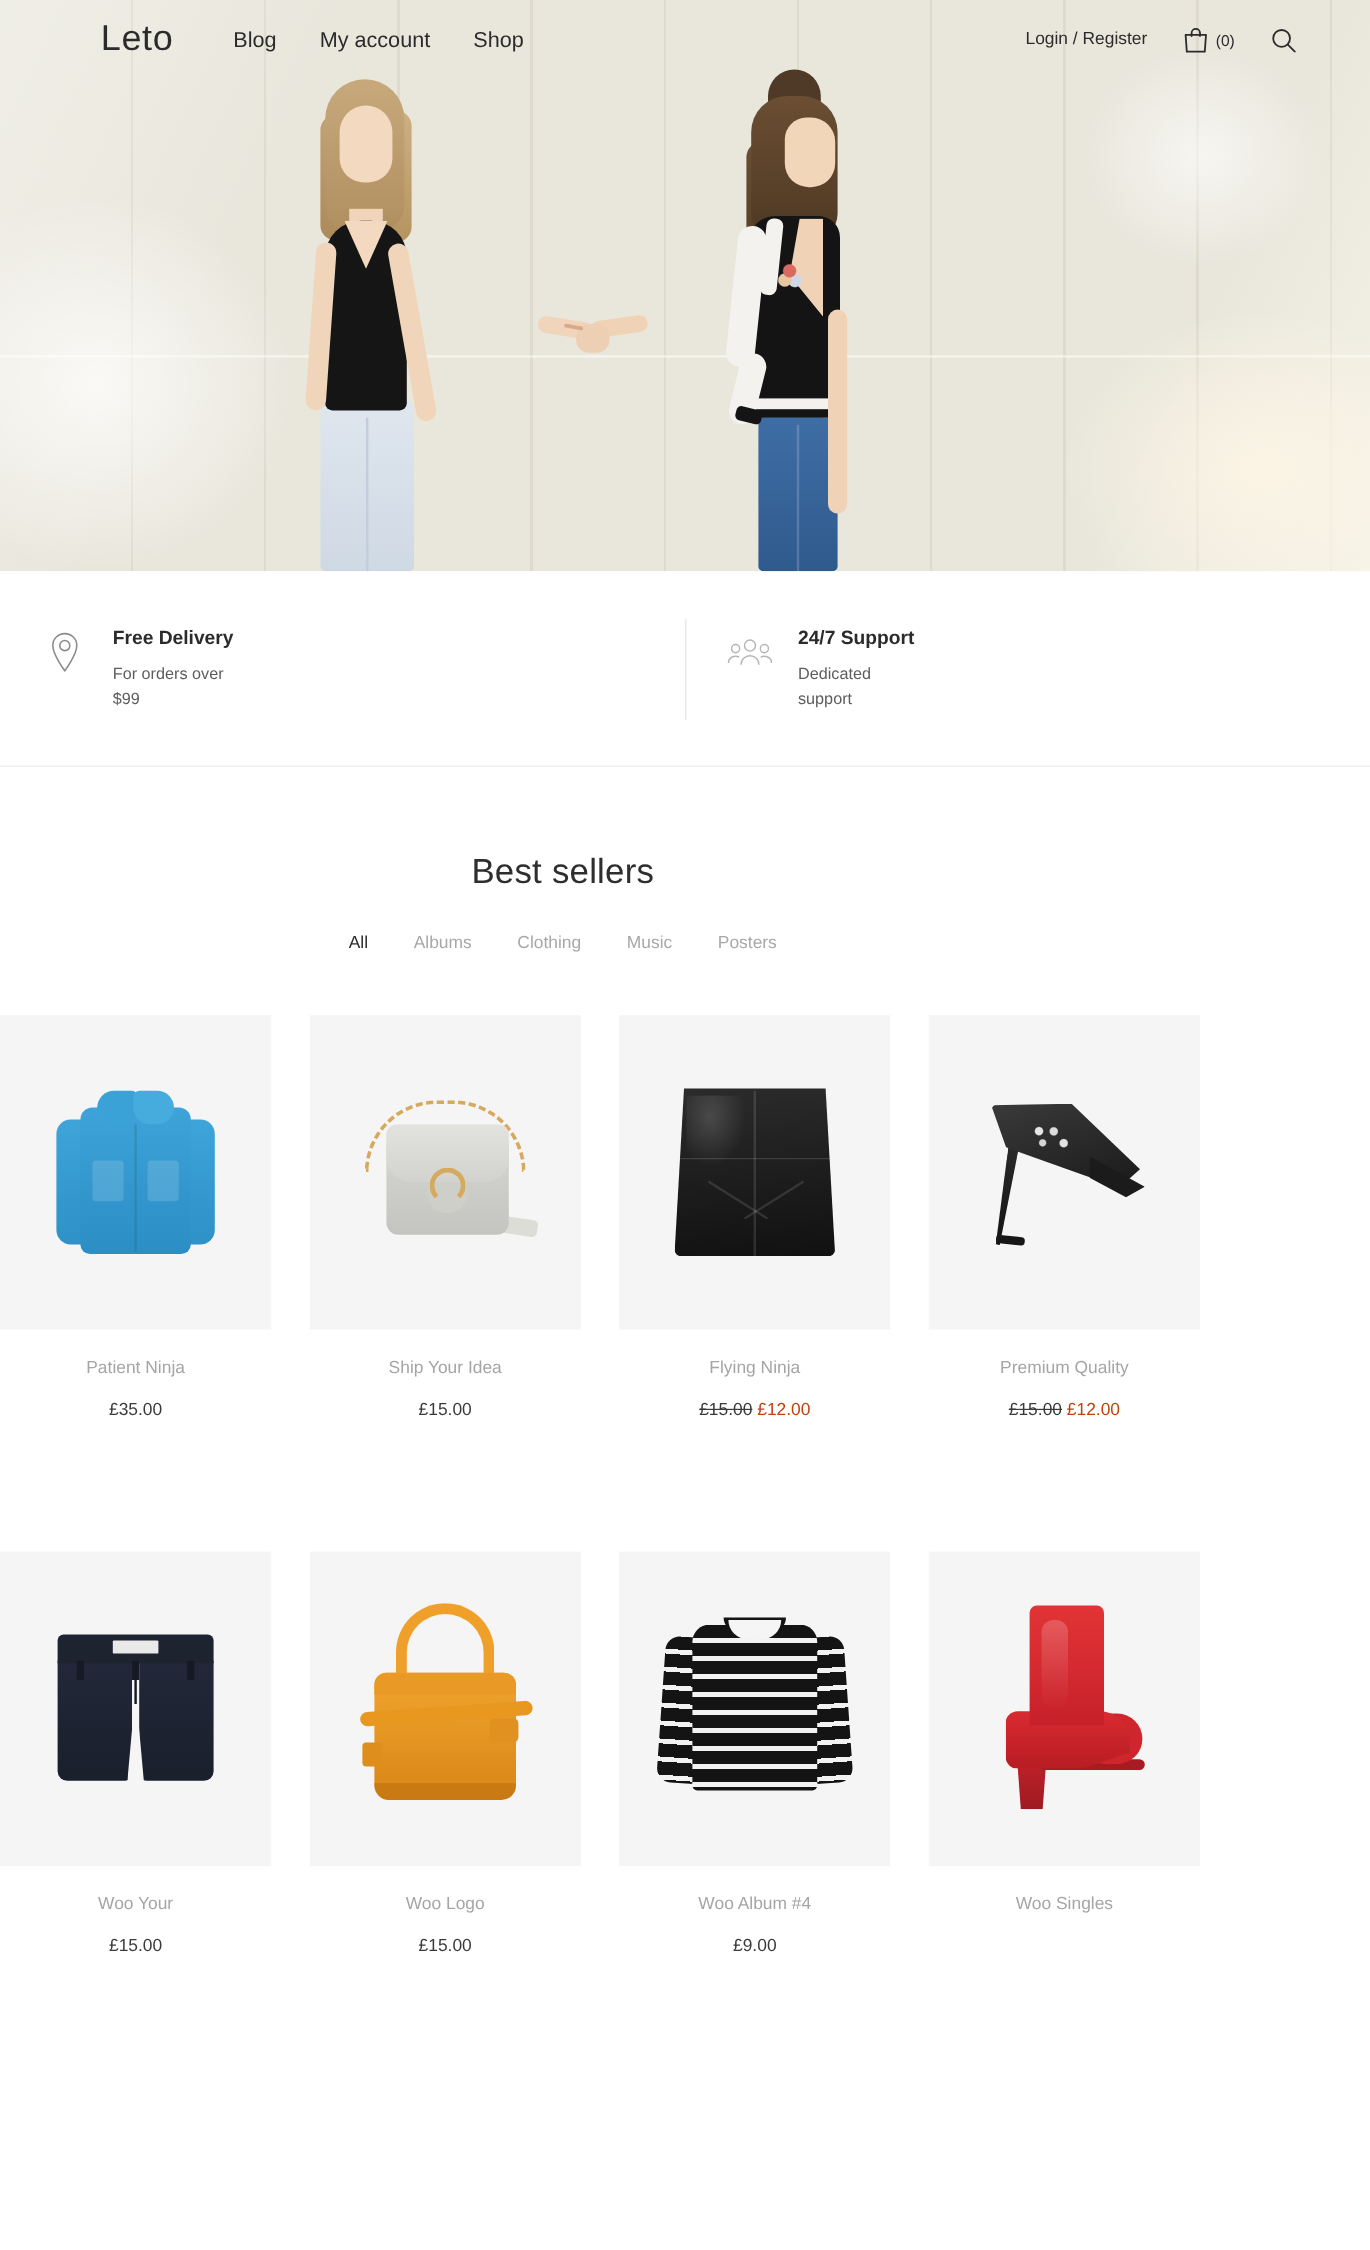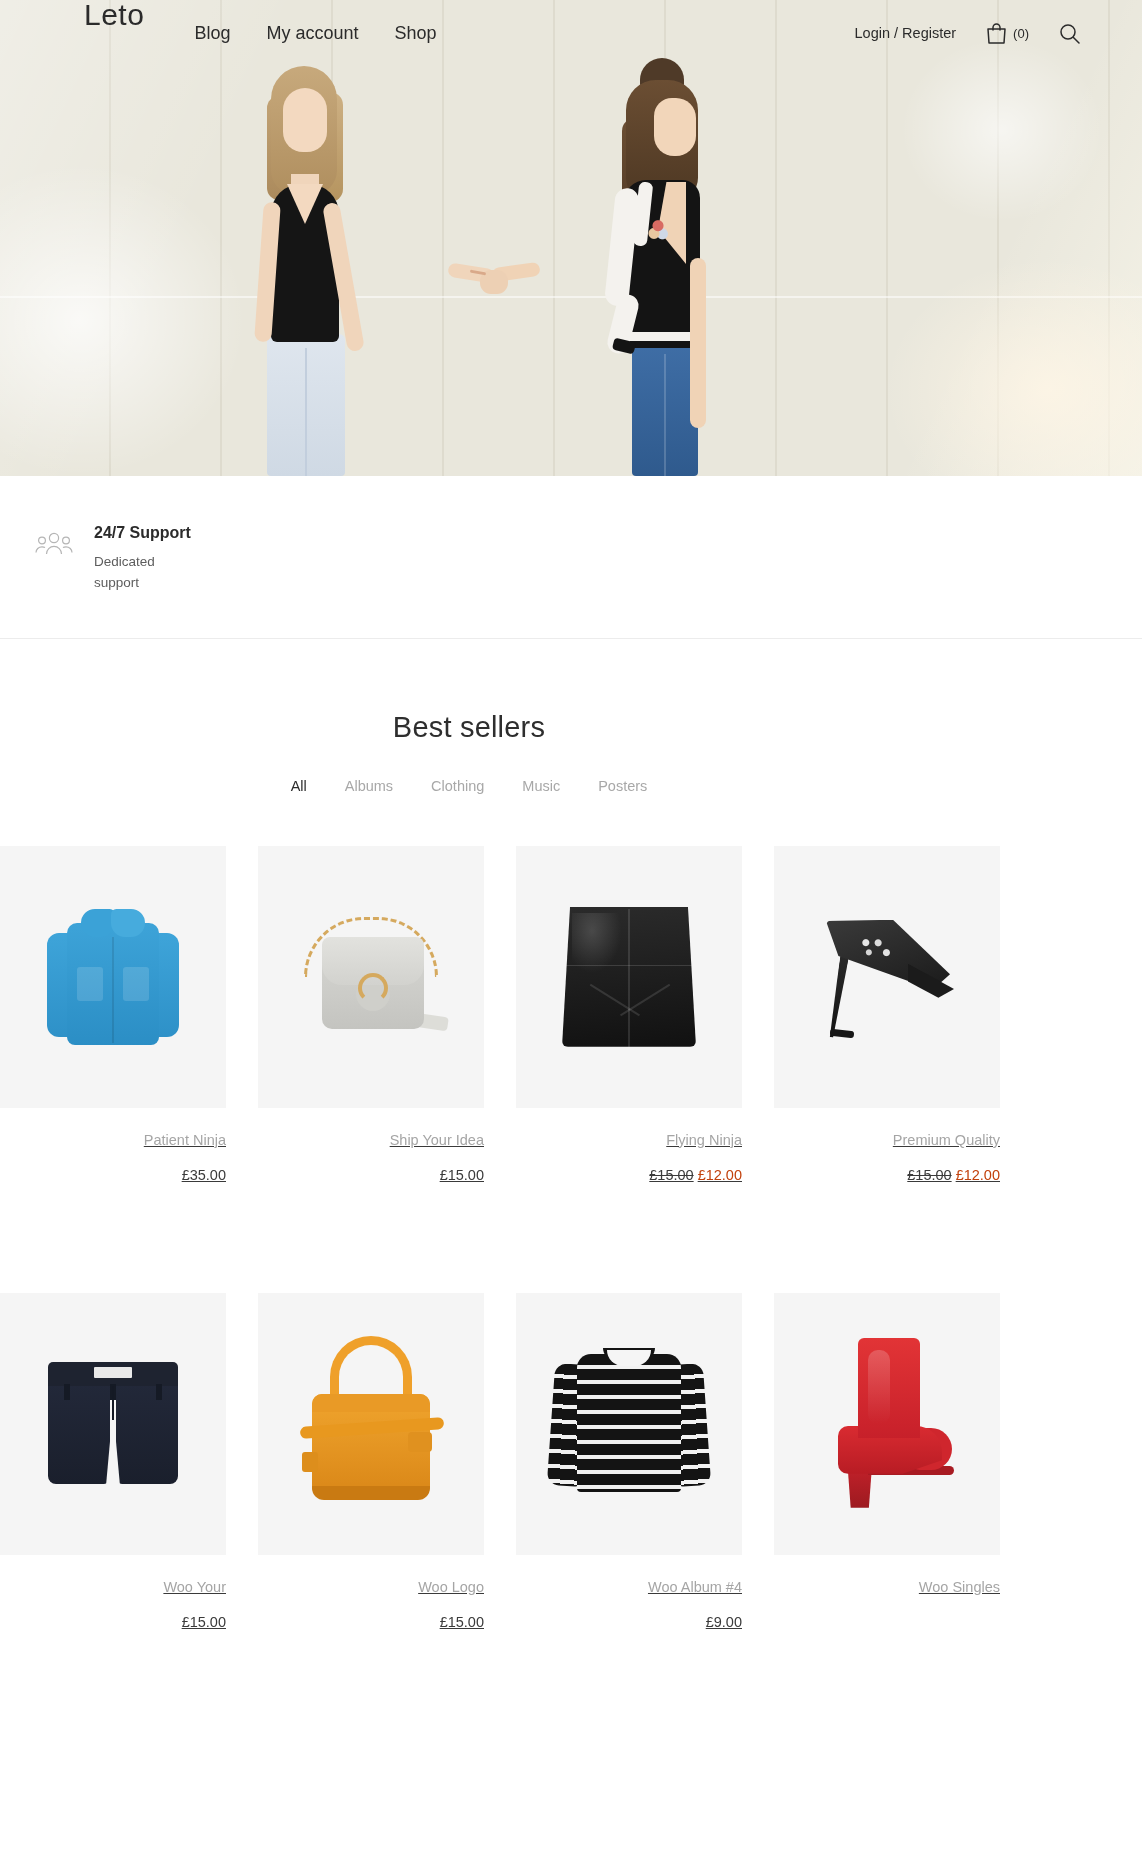--- a/index.html
+++ b/index.html
@@ -98,21 +98,21 @@
   .hand-armR { position:absolute; left:44px; top:3px; width:48px; height:14px;
     background:#f0d3b6; border-radius:7px; transform:rotate(-8deg); }
   .hand-knot { position:absolute; left:32px; top:8px; width:28px; height:24px;
     background:#edd0b4; border-radius:11px; }
   .hand-brace { position:absolute; left:22px; top:9px; width:16px; height:3px;
     background:#d9a98a; border-radius:2px; transform:rotate(10deg); }
 
   
   .header {
     position:absolute; left:0; top:0; width:1142px; height:66px;
-    display:flex; z-index:20;
+    display:flex; align-items:center; z-index:20;
   }
   .logo {
     margin-left:84px; font-size:30px; font-weight:300; letter-spacing:.5px;
     color:#2b2b2b; line-height:1;
   }
   .nav { display:flex; align-items:center; gap:36px; margin-left:50px; }
   .nav-link { font-size:18px; color:#2b2b2b; }
   .header-right { margin-left:auto; margin-right:62px; display:flex; align-items:center; gap:30px; }
   .login-link { font-size:14.5px; color:#2b2b2b; }
   .cart { display:flex; align-items:center; gap:6px; }
@@ -139,21 +139,21 @@
   .best { width:938px; padding:72px 0 40px; text-align:center; }
   .best-title { font-size:29px; font-weight:400; color:#2e2e2e; letter-spacing:.2px; }
   .tabs { margin-top:34px; display:flex; justify-content:center; gap:38px; }
   .tab { font-size:14.5px; color:#a8a8a8; }
   .tab.active { color:#2b2b2b; }
 
   .grid {
     margin:52px auto 0; width:1000px;
     display:grid; grid-template-columns:repeat(4,1fr); row-gap:8px; column-gap:32px;
   }
-  .card { text-align:right;text-decoration:underline; }
+  .card { text-align:center; }
   .card-img {
     height:262px; background:#f5f5f5;
     display:flex; align-items:center; justify-content:center; position:relative; overflow:hidden;
   }
   .card-name { margin-top:24px; font-size:14.5px; color:#a5a5a5; }
   .card-price { margin-top:19px; font-size:14.5px; color:#3a3a3a; }
   .price-old { text-decoration:line-through; color:#3a3a3a; margin-right:4px; }
   .price-new { color:#c2410c; }
   .row2 .card-img { margin-top:58px; }
 
@@ -362,20 +362,32 @@
           <circle cx="9" cy="9" r="7" stroke="#2b2b2b" stroke-width="1.5"></circle>
           <path d="M14.2 14.2L20 20" stroke="#2b2b2b" stroke-width="1.5" stroke-linecap="round"></path>
         </svg>
       </span>
     </div>
   </div>
 </div>
 
 <section class="features">
 
+  <div class="feature">
+    <div class="feature-icon">
+      <svg width="28" height="36" viewBox="0 0 28 36" fill="none">
+        <path d="M14 2c-5.5 0-10 4.4-10 9.9C4 19.5 14 33 14 33s10-13.5 10-21.1C24 6.4 19.5 2 14 2z" stroke="#8b8b8b" stroke-width="1.3"></path>
+        <circle cx="14" cy="12" r="4.2" stroke="#8b8b8b" stroke-width="1.3"></circle>
+      </svg>
+    </div>
+    <div class="feature-text">
+      <div class="feature-title">Free Delivery</div>
+      <div class="feature-sub">For orders over $99</div>
+    </div>
+  </div>
 
 
 
   <div class="feature">
     <div class="feature-icon">
       <svg width="40" height="28" viewBox="0 0 40 28" fill="none">
         <circle cx="20" cy="8" r="4.6" stroke="#b5b5b5" stroke-width="1.2"></circle>
         <path d="M12.5 24c0-4.3 3.4-7.6 7.5-7.6s7.5 3.3 7.5 7.6" stroke="#b5b5b5" stroke-width="1.2"></path>
         <circle cx="8" cy="10.5" r="3.4" stroke="#b5b5b5" stroke-width="1.2"></circle>
         <path d="M2 22.5c0-3.2 2.6-5.7 6-5.7 1.1 0 2.2.3 3 .8" stroke="#b5b5b5" stroke-width="1.2"></path>

